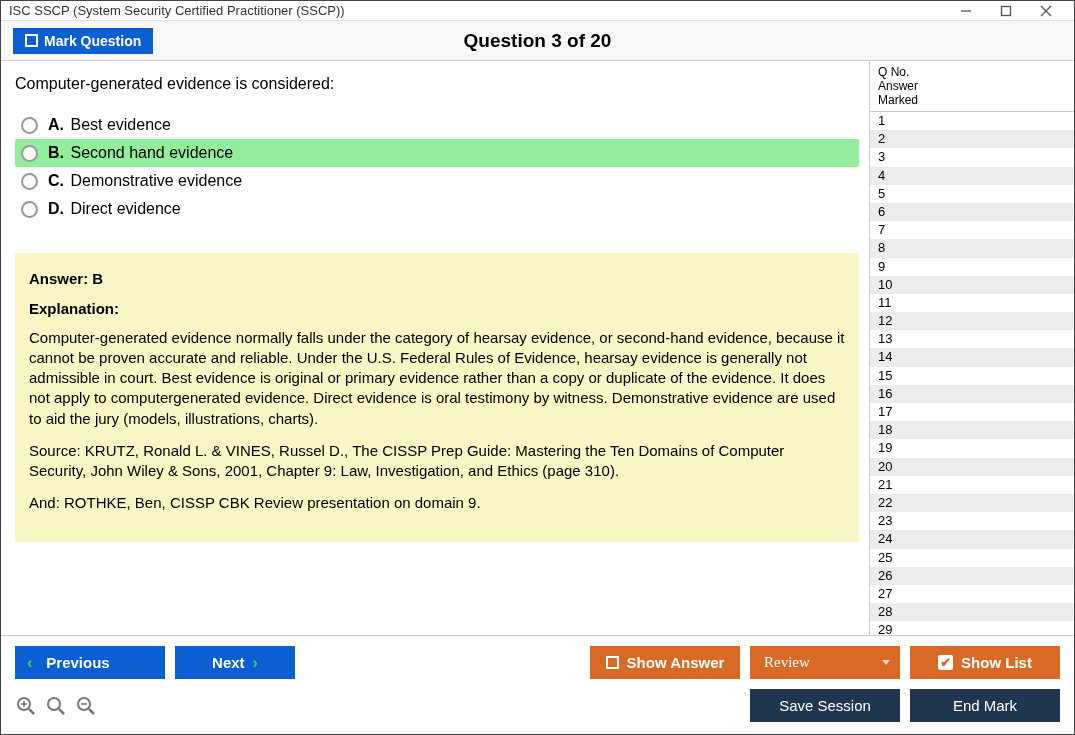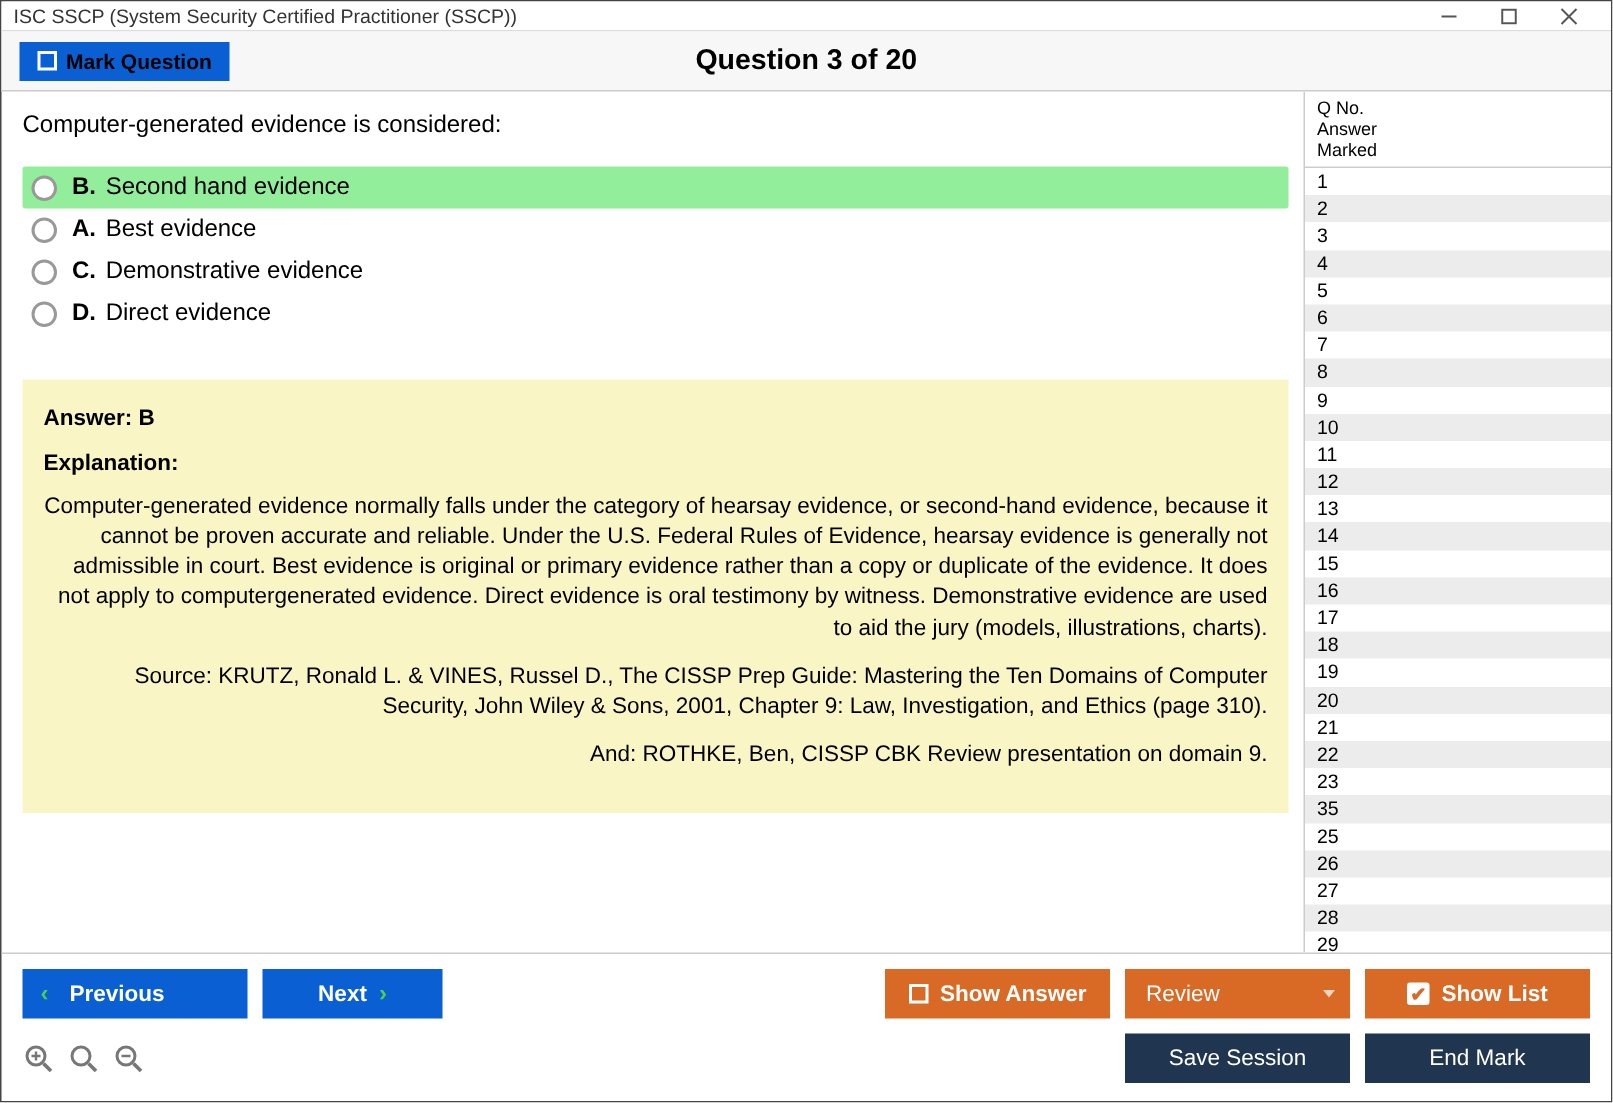--- a/index.html
+++ b/index.html
@@ -4,54 +4,54 @@
 <style>
   * { box-sizing: border-box; margin: 0; padding: 0; }
   body { font-family: "Segoe UI", Arial, sans-serif; background: #fff; }
   .window { width: 1075px; height: 735px; border: 1px solid #444; margin: 0; display: flex; flex-direction: column; background: #fff; }
   .titlebar { height: 20px; display: flex; align-items: center; padding: 0 8px; font-size: 13px; color: #333; border-bottom: 1px solid #ddd; background: #fff; }
   .titlebar-title { flex: 1; }
   .win-controls { display: flex; gap: 0; }
   .win-btn { width: 40px; height: 28px; display: flex; align-items: center; justify-content: center; color: #555; font-size: 14px; cursor: default; }
   .win-btn svg { stroke: #555; fill: none; }
   .header-row { display: flex; align-items: center; height: 40px; border-bottom: 1px solid #ccc; background: #f7f7f7; padding: 0 12px; position: relative; }
-  .mark-btn { background: #0a5fd3; color: #000000; border: none; padding: 5px 12px; font-size: 14px; font-weight: bold; display: flex; align-items: center; gap: 6px; cursor: pointer; }
+  .mark-btn { background: #0a5fd3; color: #ffffff; border: none; padding: 5px 12px; font-size: 14px; font-weight: bold; display: flex; align-items: center; gap: 6px; cursor: pointer; }
   .mark-chk { width: 13px; height: 13px; border: 2px solid #fff; display: inline-block; }
   .q-header { position: absolute; left: 50%; transform: translateX(-50%); font-size: 19px; font-weight: bold; }
   .body-row { flex: 1; display: flex; overflow: hidden; }
   .main-col { flex: 1; padding: 14px 10px 10px 14px; overflow-y: auto; }
   .q-stem { font-size: 16px; margin-bottom: 18px; }
   .option { display: flex; align-items: center; gap: 10px; padding: 5px 6px; font-size: 16px; cursor: pointer; border-radius: 2px; }
   .option.correct { background: #92ee9a; }
   .radio { width: 17px; height: 17px; border: 2px solid #999; border-radius: 50%; flex-shrink: 0; background:#fff; }
   .opt-letter { font-weight: bold; margin-right: 2px; }
   .explain-box { margin-top: 30px; background: #faf5c4; padding: 16px 14px; font-size: 15px; line-height: 1.35; }
   .explain-box .ans-line { font-weight: bold; margin-bottom: 10px; }
   .explain-box .exp-head { font-weight: bold; margin-bottom: 8px; }
-  .explain-box p { margin-bottom: 12px; text-align: right; }
+  .explain-box p { margin-bottom: 12px; }
   .side-col { width: 205px; border-left: 1px solid #ccc; display: flex; flex-direction: column; }
   .side-head { display: flex; font-size: 12px; padding: 4px 4px 4px 8px; border-bottom: 1px solid #ccc; background:#fff;flex-direction:column; }
   .side-head .c1 { width: 45px; }
   .side-head .c2 { width: 70px; }
   .side-head .c3 { flex: 1; }
   .side-list { flex: 1; overflow-y: scroll; }
   .side-row { font-size: 13px; padding: 0 8px; height: 18.2px; line-height: 18.2px; cursor: pointer; }
   .side-row:nth-child(even) { background: #ececec; }
   .footer { padding: 10px 14px 12px; border-top: 1px solid #ccc; }
   .footer-row { display: flex; align-items: center; gap: 10px; margin-bottom: 10px; }
   .spacer { flex: 1; }
   .btn { border: none; color: #fff; font-size: 15px; font-weight: bold; height: 33px; display: flex; align-items: center; justify-content: center; cursor: pointer; gap: 8px; }
   .btn-blue { background: #0a5fd3; }
   .btn-orange { background: #d86a26; }
   .btn-dark { background: #1f3550; }
   .btn-prev { width: 150px; justify-content: flex-start; padding-left: 12px; }
   .btn-prev .lbl { margin-left: 6px; }
   .btn-next { width: 120px; }
   .btn-show { width: 150px; }
-  .btn-review { width: 150px; justify-content: space-between; padding: 0 10px 0 14px; font-weight: normal; }
+  .btn-review { width: 150px; justify-content: space-between; padding: 0 10px 0 14px; font-weight: normal; font-family: Liberation Serif, serif; }
   .btn-list { width: 150px; }
   .btn-save { width: 150px; font-weight: normal; }
   .btn-end { width: 150px; font-weight: normal; }
   .chev { font-size: 16px; font-weight: bold; }
   .chev-green { color: #4bd24b; }
   .sq { width: 13px; height: 13px; border: 2px solid #fff; display: inline-block; }
   .chk { width: 15px; height: 15px; background: #fff; color: #d86a26; display: inline-flex; align-items: center; justify-content: center; font-size: 13px; font-weight: bold; border-radius: 2px; }
   .zoom-row { display: flex; gap: 8px; color: #666; }
   .zoom-icon { width: 22px; height: 22px; cursor: pointer; display:flex; align-items:center; justify-content:center; }
   .tri-down { width: 0; height: 0; border-left: 4px solid transparent; border-right: 4px solid transparent; border-top: 5px solid rgba(255,255,255,0.7); }
@@ -88,27 +88,27 @@
       <span class="mark-chk"></span>
       <span>Mark Question</span>
     </button>
     <div class="q-header">Question 3 of 20</div>
   </div>
 
   <div class="body-row">
     <div class="main-col">
       <div class="q-stem">Computer-generated evidence is considered:</div>
 
+      <div class="option">
+        <span class="radio"></span>
+        <span><span class="opt-letter">A.</span> <span>Best evidence</span></span>
+      </div>
       <div class="option correct">
         <span class="radio"></span>
         <span><span class="opt-letter">B.</span> <span>Second hand evidence</span></span>
-      </div>
-      <div class="option">
-        <span class="radio"></span>
-        <span><span class="opt-letter">A.</span> <span>Best evidence</span></span>
       </div>
       <div class="option">
         <span class="radio"></span>
         <span><span class="opt-letter">C.</span> <span>Demonstrative evidence</span></span>
       </div>
       <div class="option">
         <span class="radio"></span>
         <span><span class="opt-letter">D.</span> <span>Direct evidence</span></span>
       </div>
 
@@ -144,21 +144,21 @@
           <div class="side-row">14</div>
           <div class="side-row">15</div>
           <div class="side-row">16</div>
           <div class="side-row">17</div>
           <div class="side-row">18</div>
           <div class="side-row">19</div>
           <div class="side-row">20</div>
           <div class="side-row">21</div>
           <div class="side-row">22</div>
           <div class="side-row">23</div>
-          <div class="side-row">35</div>
+          <div class="side-row">24</div>
           <div class="side-row">25</div>
           <div class="side-row">26</div>
           <div class="side-row">27</div>
           <div class="side-row">28</div>
           <div class="side-row">29</div>
           <div class="side-row">30</div>
         </div>
     </div>
   </div>
 

